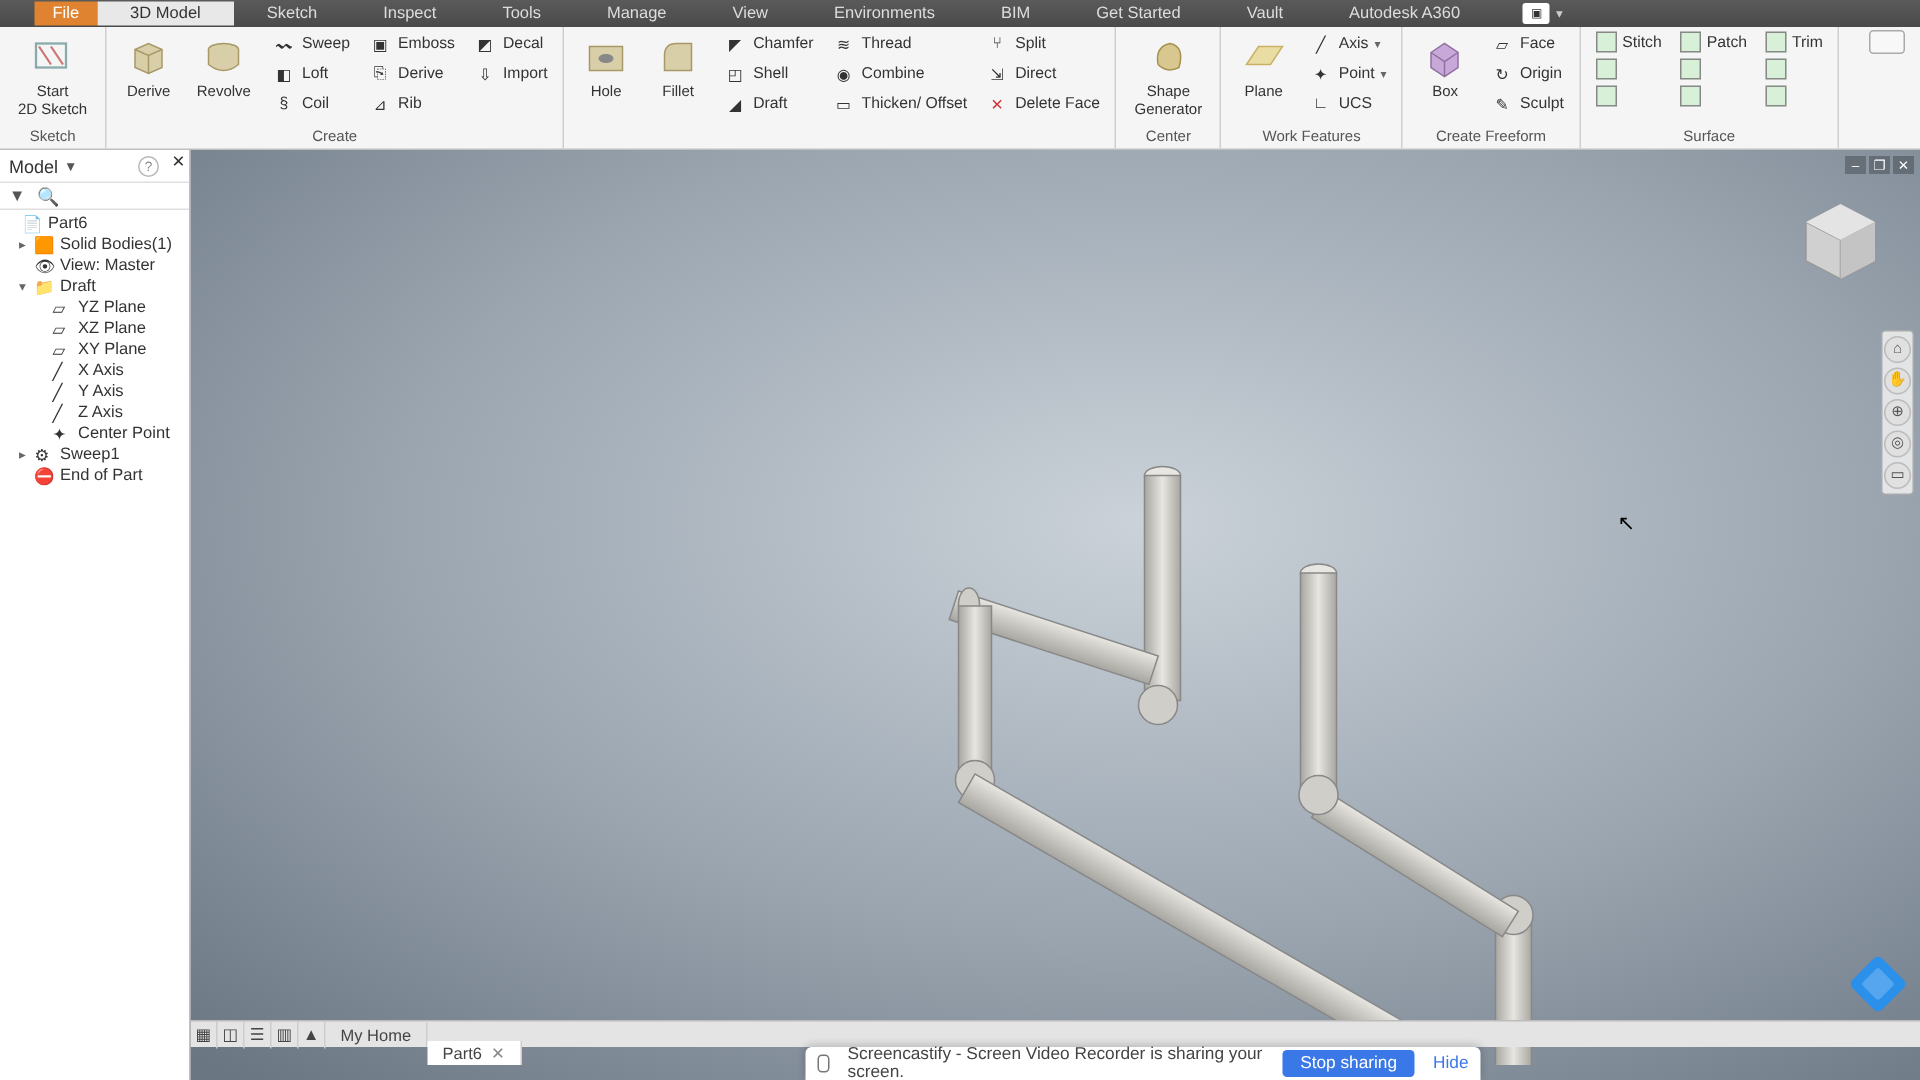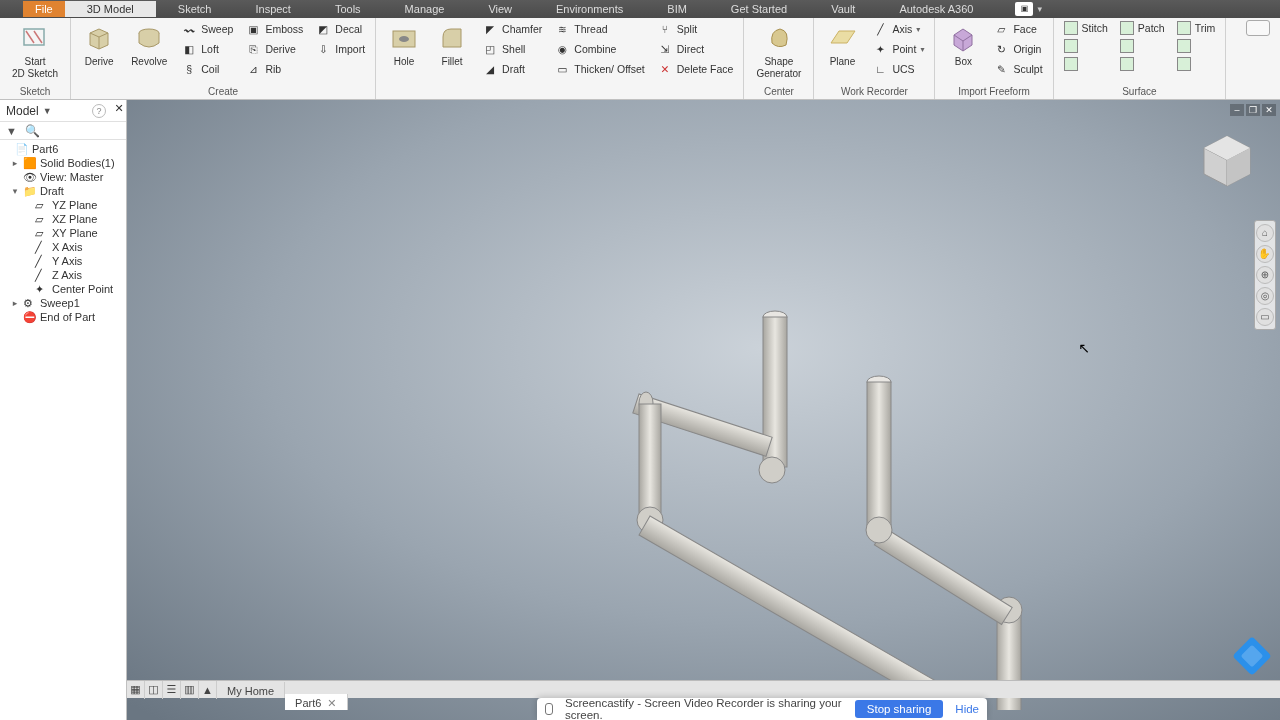--- a/index.html
+++ b/index.html
@@ -279,21 +279,21 @@
             <span class="sicon">✦</span>
             <span>Point</span> 
             <span style="font-size:8px;color:#666">▾</span>
           </div>
         <div class="small-btn">
             <span class="sicon">∟</span>
             <span>UCS</span>
           </div>
       </div>
     </div>
-    <div class="glabel">Work Recorder</div>
+    <div class="glabel">Work Features</div>
   </div>
 
 
   <div class="ribbon-group">
     <div class="gbody">
       <div class="big-btn">
         <div class="bicon">
             <svg width="30" height="30">
               <path d="M6 12 L15 6 L24 12 L24 22 L15 28 L6 22 Z" fill="#c8a8d8" stroke="#9070a0"></path>
               <path d="M6 12 L15 18 L24 12 M15 18 L15 28" stroke="#9070a0" fill="none"></path>
@@ -309,21 +309,21 @@
         <div class="small-btn">
             <span class="sicon">↻</span>
             <span>Origin</span>
           </div>
         <div class="small-btn">
             <span class="sicon">✎</span>
             <span>Sculpt</span>
           </div>
       </div>
     </div>
-    <div class="glabel">Import Freeform</div>
+    <div class="glabel">Create Freeform</div>
   </div>
 
   <div class="ribbon-group">
     <div class="gbody">
       <div class="small-col">
         <div class="small-btn">
             <span class="sq g"></span>
             <span>Stitch</span>
           </div>
         <div class="small-btn">

